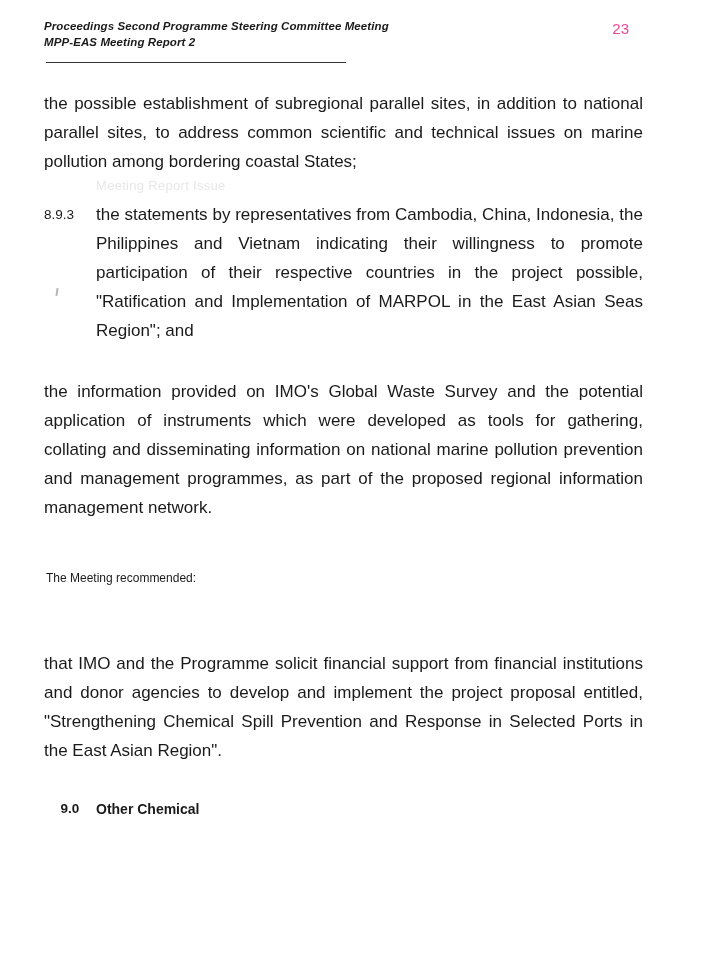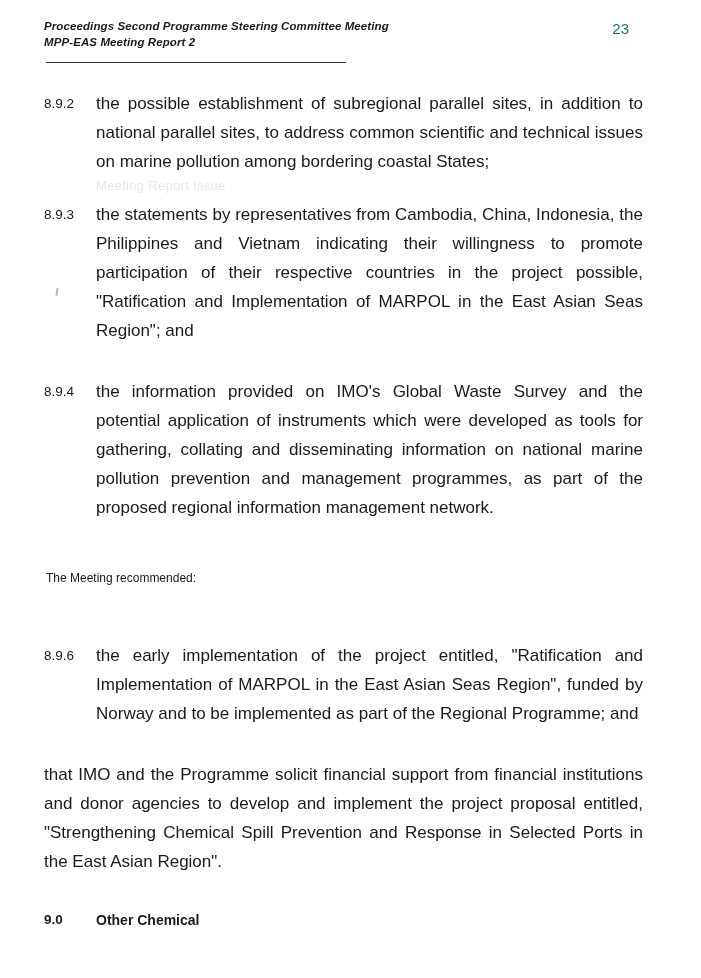--- a/index.html
+++ b/index.html
@@ -32,21 +32,21 @@
     font-weight: bold;
     font-size: 11.5px;
     line-height: 16px;
     letter-spacing: 0.1px;
   }
   .header-left div {
     white-space: nowrap;
   }
   .page-number {
     font-size: 15px;
-    color: #0f766e;
+    color: #ec4899;
     padding-right: 16px;
     padding-top: 2px;
   }
   .rule {
     margin-top: 12px;
     margin-left: 2px;
     width: 300px;
     height: 1px;
     background: #333;
   }
@@ -75,20 +75,21 @@
     font-size: 12px;
     line-height: 29px;
     margin: 0 0 22px 0;
     padding-left: 2px;
   }
   .spacer-sm { height: 8px; }
   .spacer-md { height: 18px; }
   .section {
     display: flex;
     margin-top: 32px;
+    text-align: center;
   }
   .section-num {
     width: 52px;
     flex: 0 0 52px;
     font-size: 13.5px;
     font-weight: bold;
     line-height: 24px;
   }
   .section-title {
     font-size: 14px;
@@ -122,49 +123,43 @@
       <div>MPP-EAS Meeting Report 2</div>
     </div>
     <div class="page-number">23</div>
   </div>
 
   <div class="rule"></div>
 
   <div class="content">
 
     <div class="item">
-      <div class="item-num">8.9.2</div>
       <div class="item-text">the possible establishment of subregional parallel sites, in addition to national parallel sites, to address common scientific and technical issues on marine pollution among bordering coastal States;</div>
     </div>
 
     <div class="item">
       <div class="item-num">8.9.3</div>
       <div class="item-text">the statements by representatives from Cambodia, China, Indonesia, the Philippines and Vietnam indicating their willingness to promote participation of their respective countries in the project possible, "Ratification and Implementation of MARPOL in the East Asian Seas Region"; and</div>
     </div>
 
     <div class="spacer-sm"></div>
 
     <div class="item">
-      <div class="item-num">8.9.4</div>
       <div class="item-text">the information provided on IMO's Global Waste Survey and the potential application of instruments which were developed as tools for gathering, collating and disseminating information on national marine pollution prevention and management programmes, as part of the proposed regional information management network.</div>
     </div>
 
     <div class="spacer-md"></div>
 
     <p class="para">The Meeting recommended:</p>
 
     <div class="spacer-md"></div>
 
 
     <div class="spacer-sm"></div>
 
-    <div class="item">
-      <div class="item-num">8.9.6</div>
-      <div class="item-text">the early implementation of the project entitled, "Ratification and Implementation of MARPOL in the East Asian Seas Region", funded by Norway and to be implemented as part of the Regional Programme; and</div>
-    </div>
 
     <div class="spacer-sm"></div>
 
     <div class="item">
       <div class="item-text">that IMO and the Programme solicit financial support from financial institutions and donor agencies to develop and implement the project proposal entitled, "Strengthening Chemical Spill Prevention and Response in Selected Ports in the East Asian Region".</div>
     </div>
 
     <div class="section">
       <div class="section-num">9.0</div>
       <div class="section-title">Other Chemical</div>

